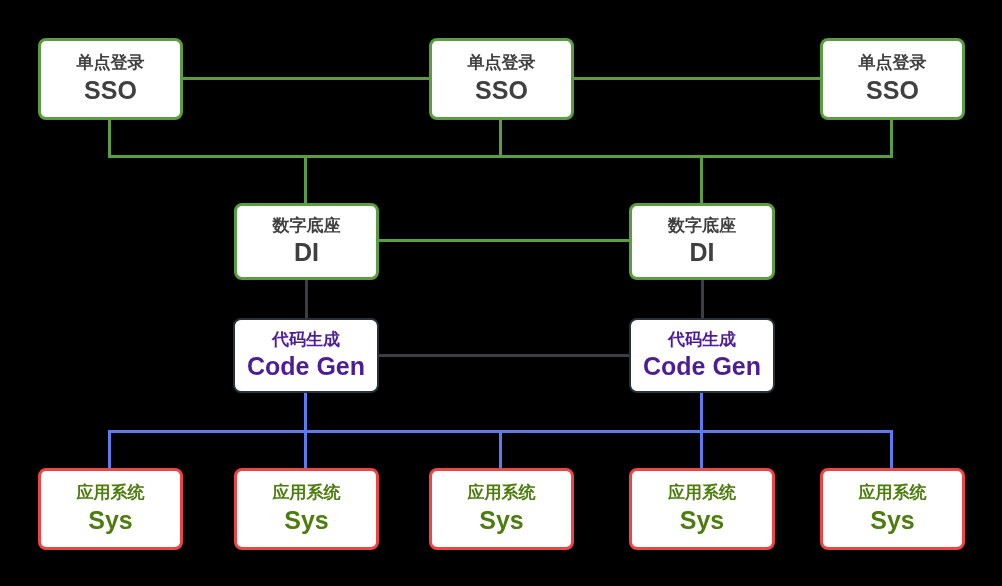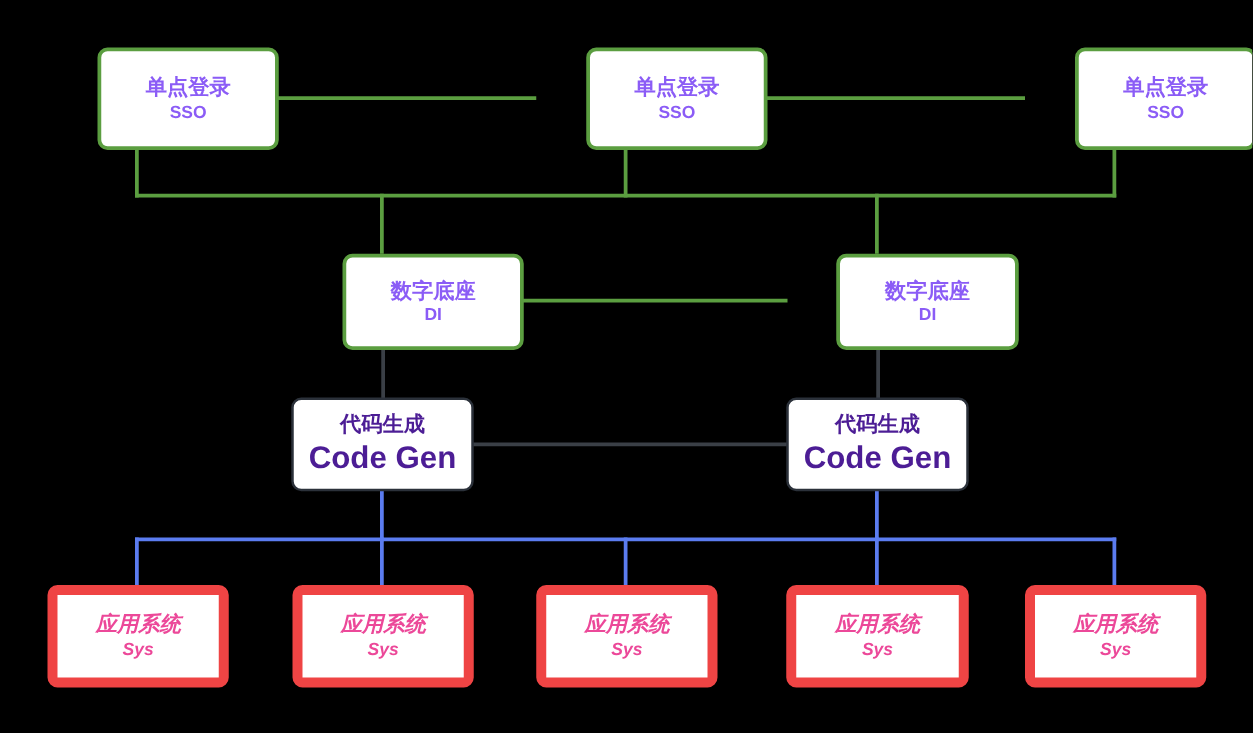--- a/index.html
+++ b/index.html
@@ -40,35 +40,33 @@
     justify-content: center;
     text-align: center;
     line-height: 1.28;
     user-select: none;
   }
   .node .ln-cn {
     font-size: 17px;
     font-weight: bold;
   }
   .node .ln-en {
-    font-size: 14px;
+    font-size: 25px;
     font-weight: bold;
   }
 
   
   .node.green {
     border: 3px solid #5b9e40;
-    color: #8b5cf6;
-    margin-left: 40px;
+    color: #404040;
   }
   
   .node.blue {
-    border: 8px solid #ef4444;
-    color: #ec4899;
-    font-style: italic;
+    border: 3px solid #ef4444;
+    color: #4d7c0f;
   }
   
   .node.dark {
     border: 2px solid #2b313a;
     color: #4c1d95;
   }
   .node.dark .ln-cn { font-size: 17px; }
   .node.dark .ln-en { font-size: 25px; }
 </style>
 </head>

